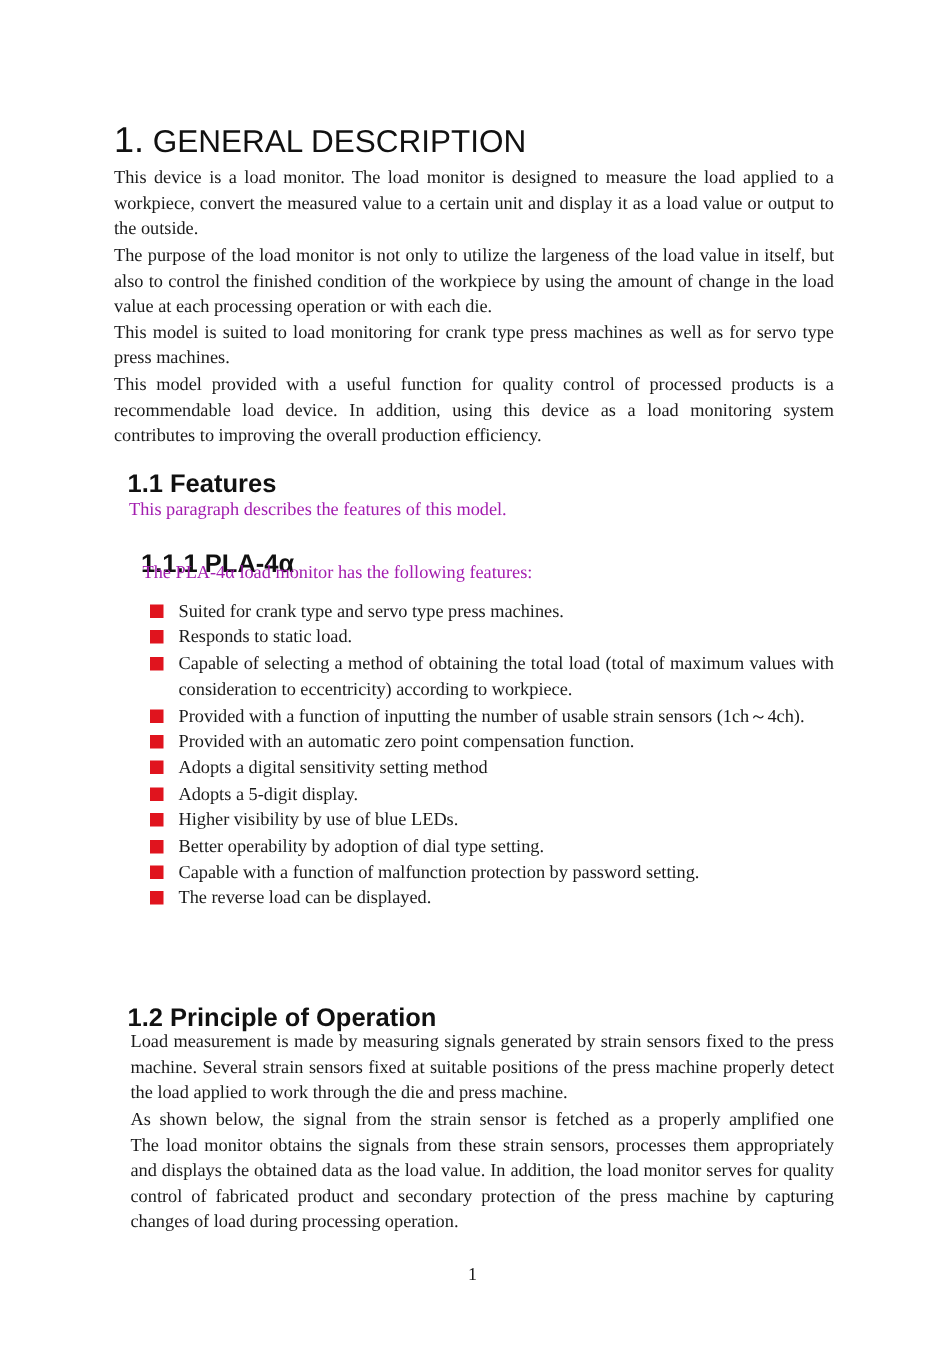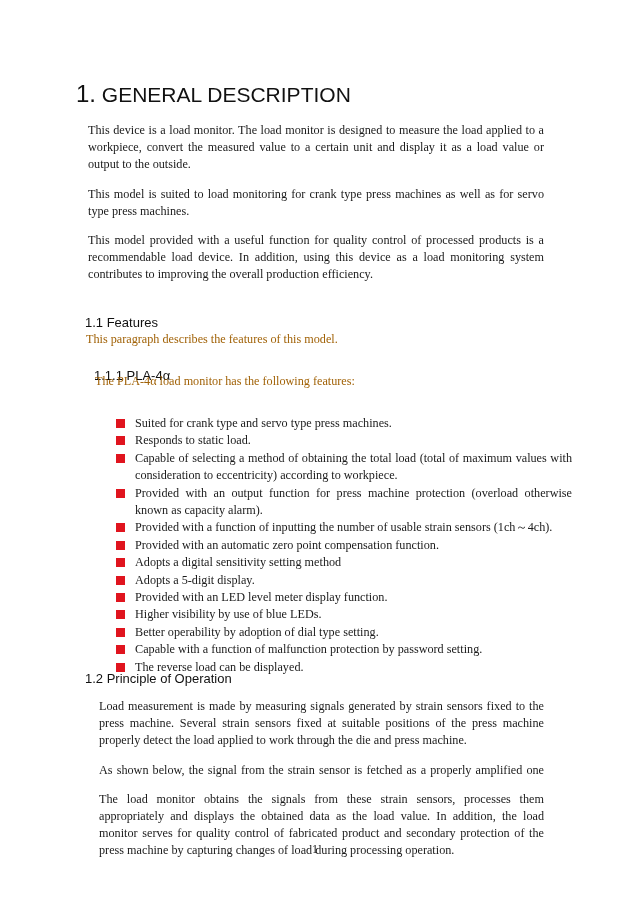--- a/index.html
+++ b/index.html
@@ -1,60 +1,59 @@
 <!DOCTYPE html>
 <html><head>
   <meta charset="utf-8">
   <style>
     html, body { margin: 0; padding: 0; background: #ffffff; }
     body { width: 630px; height: 899px; position: relative; overflow: hidden; }
     .page { position: absolute; left: 0; top: 0; width: 630px; height: 899px; background: #fff; color: #111; }
     .h1 { position: absolute; left: 76px; top: 80px; font-family: "Liberation Sans", sans-serif; font-size: 21px; line-height: 28px; color: #111; white-space: nowrap; }
     .h1 .num { font-size: 24px; }
     .para { position: absolute; left: 76px; width: 480px; font-family: "Liberation Serif", serif; font-size: 12.2px; line-height: 17.2px; color: #1a1a1a; text-align: justify; }
-    .para p { margin: 12px; }
-    .h2 { position: absolute; font-family: "Liberation Sans", sans-serif; font-size: 13px; line-height: 14px; color: #111; white-space: nowrap; }
-    .line { position: absolute; font-family: "Liberation Serif", serif; font-size: 12.2px; line-height: 17.2px; color: #a16207; white-space: nowrap; }
-    .bullets { position: absolute; left: 100px; top: 399px; width: 456px; list-style: none; margin: 16px; padding: 0; }
+    .para p { margin: 0; }
+    .h2 { position: absolute; font-family: "Liberation Sans", sans-serif; font-size: 17px; line-height: 14px; color: #111; white-space: nowrap; font-weight: bold; }
+    .line { position: absolute; font-family: "Liberation Serif", serif; font-size: 12.2px; line-height: 17.2px; color: #a21caf; white-space: nowrap; }
+    .bullets { position: absolute; left: 100px; top: 399px; width: 456px; list-style: none; margin: 0; padding: 0; }
     .bullets li { position: relative; padding-left: 19px; font-family: "Liberation Serif", serif; font-size: 12.2px; line-height: 17.4px; color: #1a1a1a; text-align: justify; }
     .bullets li .sq { position: absolute; left: 0; top: 4px; width: 9px; height: 9px; background: #e0141e; }
     .pagenum { position: absolute; left: 0; width: 630px; top: 842px; text-align: center; font-family: "Liberation Serif", serif; font-size: 12px; color: #1a1a1a; }
   </style>
 </head>
 <body>
 
 <div class="page">
 
   <div class="h1">
     <span class="num">1.</span>
     <span>GENERAL DESCRIPTION</span>
   </div>
 
   <div class="para" style="top:110px;">
     <p>This device is a load monitor. The load monitor is designed to measure the load applied to a workpiece, convert the measured value to a certain unit and display it as a load value or output to the outside.</p>
+    <p>The purpose of the load monitor is not only to utilize the largeness of the load value in itself, but also to control the finished condition of the workpiece by using the amount of change in the load value at each processing operation or with each die.</p>
     <p>This model is suited to load monitoring for crank type press machines as well as for servo type press machines.</p>
     <p>This model provided with a useful function for quality control of processed products is a recommendable load device. In addition, using this device as a load monitoring system contributes to improving the overall production efficiency.</p>
   </div>
 
   <div class="h2" style="left:85px; top:316px;">1.1 Features</div>
   <div class="line" style="left:86px; top:331px;">This paragraph describes the features of this model.</div>
 
   <div class="h2" style="left:94px; top:369px;">1.1.1 PLA-4α</div>
   <div class="line" style="left:95px; top:373px;">The PLA-4α load monitor has the following features:</div>
 
   <ul class="bullets">
     <li><span class="sq"></span><span>Suited for crank type and servo type press machines.</span></li>
     <li><span class="sq"></span><span>Responds to static load.</span></li>
     <li><span class="sq"></span><span>Capable of selecting a method of obtaining the total load (total of maximum values with consideration to eccentricity) according to workpiece.</span></li>
-    <li><span class="sq"></span><span>Provided with an output function for press machine protection (overload otherwise known as capacity alarm).</span></li>
     <li><span class="sq"></span><span>Provided with a function of inputting the number of usable strain sensors (1ch～4ch).</span></li>
     <li><span class="sq"></span><span>Provided with an automatic zero point compensation function.</span></li>
     <li><span class="sq"></span><span>Adopts a digital sensitivity setting method</span></li>
     <li><span class="sq"></span><span>Adopts a 5-digit display.</span></li>
-    <li><span class="sq"></span><span>Provided with an LED level meter display function.</span></li>
     <li><span class="sq"></span><span>Higher visibility by use of blue LEDs.</span></li>
     <li><span class="sq"></span><span>Better operability by adoption of dial type setting.</span></li>
     <li><span class="sq"></span><span>Capable with a function of malfunction protection by password setting.</span></li>
     <li><span class="sq"></span><span>The reverse load can be displayed.</span></li>
   </ul>
 
   <div class="h2" style="left:85px; top:672px;">1.2 Principle of Operation</div>
 
   <div class="para" style="left:87px; width:469px; top:686px;">
     <p>Load measurement is made by measuring signals generated by strain sensors fixed to the press machine. Several strain sensors fixed at suitable positions of the press machine properly detect the load applied to work through the die and press machine.</p>

